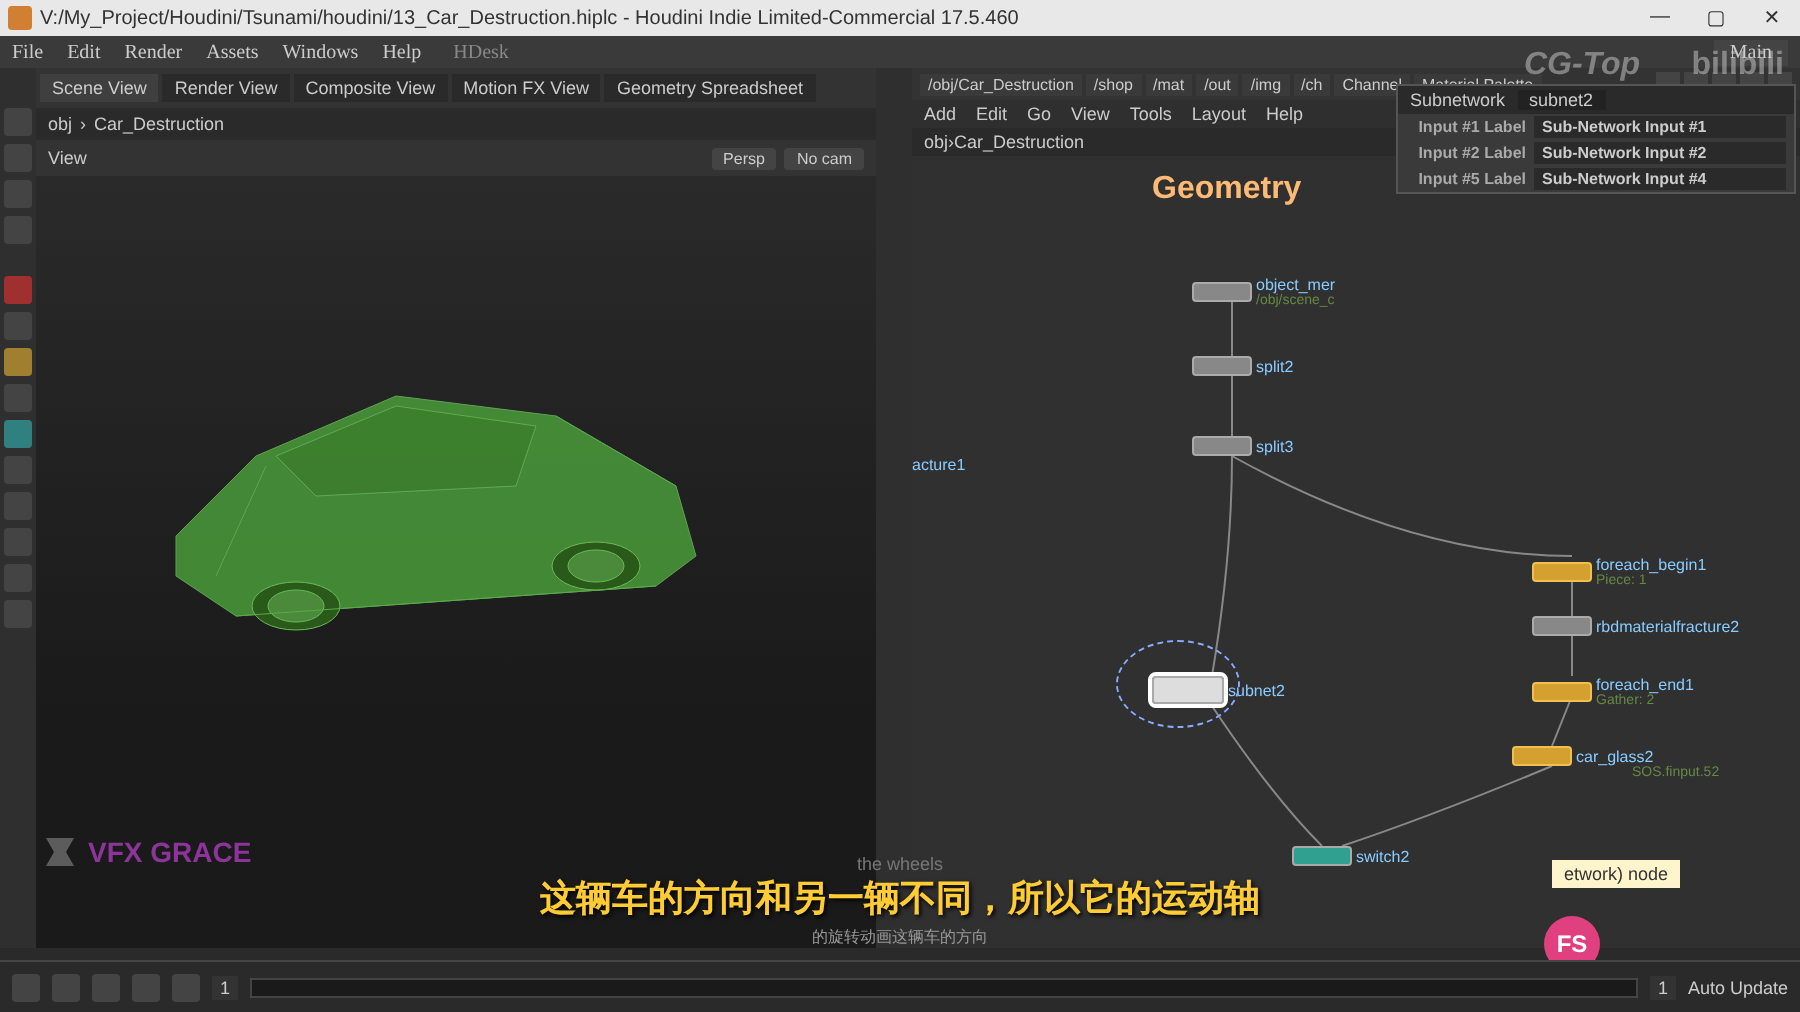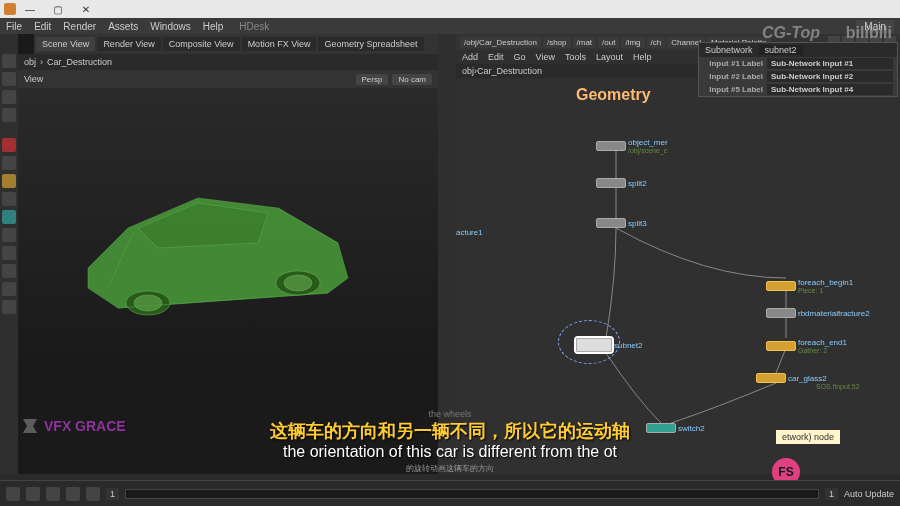--- a/index.html
+++ b/index.html
@@ -4,32 +4,32 @@
 <style>
 * { margin: 0; padding: 0; box-sizing: border-box; font-family: Arial, sans-serif; }
 body { width: 900px; height: 506px; background: #2a2a2a; color: #ccc; font-size: 10px; overflow: hidden; position: relative; }
 
 .titlebar { height: 18px; background: #e8e8e8; display: flex; align-items: center; padding: 0 4px; color: #333; font-size: 10px; }
 .titlebar .path { flex: 1; }
 .titlebar .wincontrols { display: flex; gap: 8px; }
 .titlebar .wincontrols span { width: 20px; text-align: center; cursor: pointer; }
 
 .menubar { height: 16px; background: #3a3a3a; display: flex; align-items: center; padding: 0 6px; gap: 12px; font-size: 10px; }
-.menubar span { cursor: pointer; }
+.menubar span { cursor: pointer; font-family: Liberation Serif, serif; }
 
 .mainarea { display: flex; height: 440px; }
 
 .lefttools { width: 18px; background: #2f2f2f; display: flex; flex-direction: column; align-items: center; padding-top: 20px; gap: 4px; }
 .lefttools .tool { width: 14px; height: 14px; background: #444; border-radius: 2px; cursor: pointer; }
 .lefttools .tool.red { background: #a03030; }
 .lefttools .tool.yellow { background: #a08030; }
 .lefttools .tool.cyan { background: #308080; }
 
 .leftpanel { width: 420px; display: flex; flex-direction: column; background: #1a1a1a; }
-.tabs { height: 20px; background: #333; display: flex; align-items: center; font-size: 9px; gap: 2px; padding: 0 2px; margin-left: 16px; }
+.tabs { height: 20px; background: #333; display: flex; align-items: center; font-size: 9px; gap: 2px; padding: 0 2px; }
 .tabs .tab { padding: 2px 6px; background: #2a2a2a; cursor: pointer; }
 .tabs .tab.active { background: #3f3f3f; }
 .scenepath { height: 16px; background: #2a2a2a; display: flex; align-items: center; padding: 0 6px; font-size: 9px; gap: 4px; }
 .viewheader { height: 18px; background: #333; display: flex; align-items: center; justify-content: space-between; padding: 0 6px; font-size: 9px; }
 .viewheader .vrcontrols { display: flex; gap: 4px; }
 .viewheader .vrcontrols span { padding: 1px 6px; background: #444; border-radius: 2px; cursor: pointer; font-size: 8px; }
 .viewport { flex: 1; background: linear-gradient(180deg, #2a2a2a 0%, #1a1a1a 70%); position: relative; overflow: hidden; }
 
 .car { position: absolute; left: 40px; top: 60px; width: 320px; height: 200px; }
 .car svg { width: 100%; height: 100%; }
@@ -56,21 +56,21 @@
 .wire { position: absolute; stroke: #888; stroke-width: 1; fill: none; }
 
 .parampanel { position: absolute; right: 2px; top: 42px; width: 200px; background: #3a3a3a; border: 1px solid #555; font-size: 9px; z-index: 10; }
 .parampanel .phead { background: #2a2a2a; padding: 2px 6px; display: flex; gap: 6px; }
 .parampanel .prow { display: flex; padding: 1px 4px; gap: 4px; align-items: center; font-weight: bold; }
 .parampanel .prow .plabel { width: 60px; text-align: right; color: #aaa; font-size: 8px; }
 .parampanel .prow .pval { flex: 1; background: #2a2a2a; padding: 1px 4px; color: #ccc; font-size: 8px; }
 .wm-vfx { position: absolute; left: 20px; bottom: 70px; color: #d946ef; font-size: 14px; font-weight: bold; opacity: 0.6; display: flex; align-items: center; gap: 4px; }
 .wm-cgtop { position: absolute; right: 80px; top: 24px; color: #ccc; font-size: 16px; font-weight: bold; opacity: 0.5; font-style: italic; }
 .wm-bili { position: absolute; right: 8px; top: 24px; color: #ccc; font-size: 16px; font-weight: bold; opacity: 0.5; }
-.wm-fs { position: absolute; right: 100px; bottom: 20px; width: 28px; height: 28px; background: #e04080; border-radius: 50%; display: flex; align-items: center; justify-content: center; color: #0f172a; font-weight: bold; font-size: 12px; }
+.wm-fs { position: absolute; right: 100px; bottom: 20px; width: 28px; height: 28px; background: #e04080; border-radius: 50%; display: flex; align-items: center; justify-content: center; color: #ffffff; font-weight: bold; font-size: 12px; }
 .wm-fstext { position: absolute; right: 8px; bottom: 14px; color: #ddd; font-size: 10px; }
 .wm-fstext2 { position: absolute; right: 8px; bottom: 12px; color: #ddd; font-size: 9px; text-decoration: underline; }
 
 .subtitles { position: absolute; left: 0; right: 0; bottom: 32px; text-align: center; pointer-events: none; }
 .subtitles .cn { color: #ffcc33; font-size: 18px; font-weight: bold; text-shadow: 1px 1px 2px #000; }
 .subtitles .en { color: #fff; font-size: 16px; text-shadow: 1px 1px 2px #000; }
 .subtitles .sm { color: #999; font-size: 8px; margin-top: 2px; }
 
 .timeline { position: absolute; left: 0; right: 0; bottom: 0; height: 26px; background: #2a2a2a; border-top: 1px solid #444; display: flex; align-items: center; padding: 0 6px; gap: 6px; font-size: 9px; }
 .timeline .tlbtn { width: 14px; height: 14px; background: #444; border-radius: 2px; cursor: pointer; }
@@ -78,20 +78,21 @@
 .timeline .frame { padding: 1px 4px; background: #333; }
 
 .topright-icons { position: absolute; right: 4px; top: 36px; display: flex; gap: 2px; }
 .topright-icons .ti { width: 12px; height: 12px; background: #444; cursor: pointer; }
 </style>
 </head>
 <body>
 
 <div class="titlebar">
   <span style="width:12px;height:12px;background:#d08030;border-radius:2px;margin-right:4px;"></span>
+  <span class="path">V:/My_Project/Houdini/Tsunami/houdini/13_Car_Destruction.hiplc - Houdini Indie Limited-Commercial 17.5.460</span>
   <div class="wincontrols">
     <span>—</span>
     <span>▢</span>
     <span>✕</span>
   </div>
 </div>
 
 <div class="menubar">
   <span>File</span>
   <span>Edit</span>
@@ -296,21 +297,20 @@
 </div>
 <div class="wm-cgtop">CG-Top</div>
 <div class="wm-bili">bilibili</div>
 <div class="wm-fs">FS</div>
 <div class="wm-fstext2">梵摄创意库</div>
 <div class="wm-fstext">WWW.FSTVC.CC</div>
 
 <div class="subtitles">
   <div style="color:#777;font-size:9px;">the wheels</div>
   <div class="cn">这辆车的方向和另一辆不同，所以它的运动轴</div>
-  <div class="en">the orientation of this car is different from the ot</div>
   <div class="sm">的旋转动画这辆车的方向</div>
 </div>
 
 <div class="timeline">
   <div class="tlbtn"></div>
   <div class="tlbtn"></div>
   <div class="tlbtn"></div>
   <div class="tlbtn"></div>
   <div class="tlbtn"></div>
   <span class="frame">1</span>

